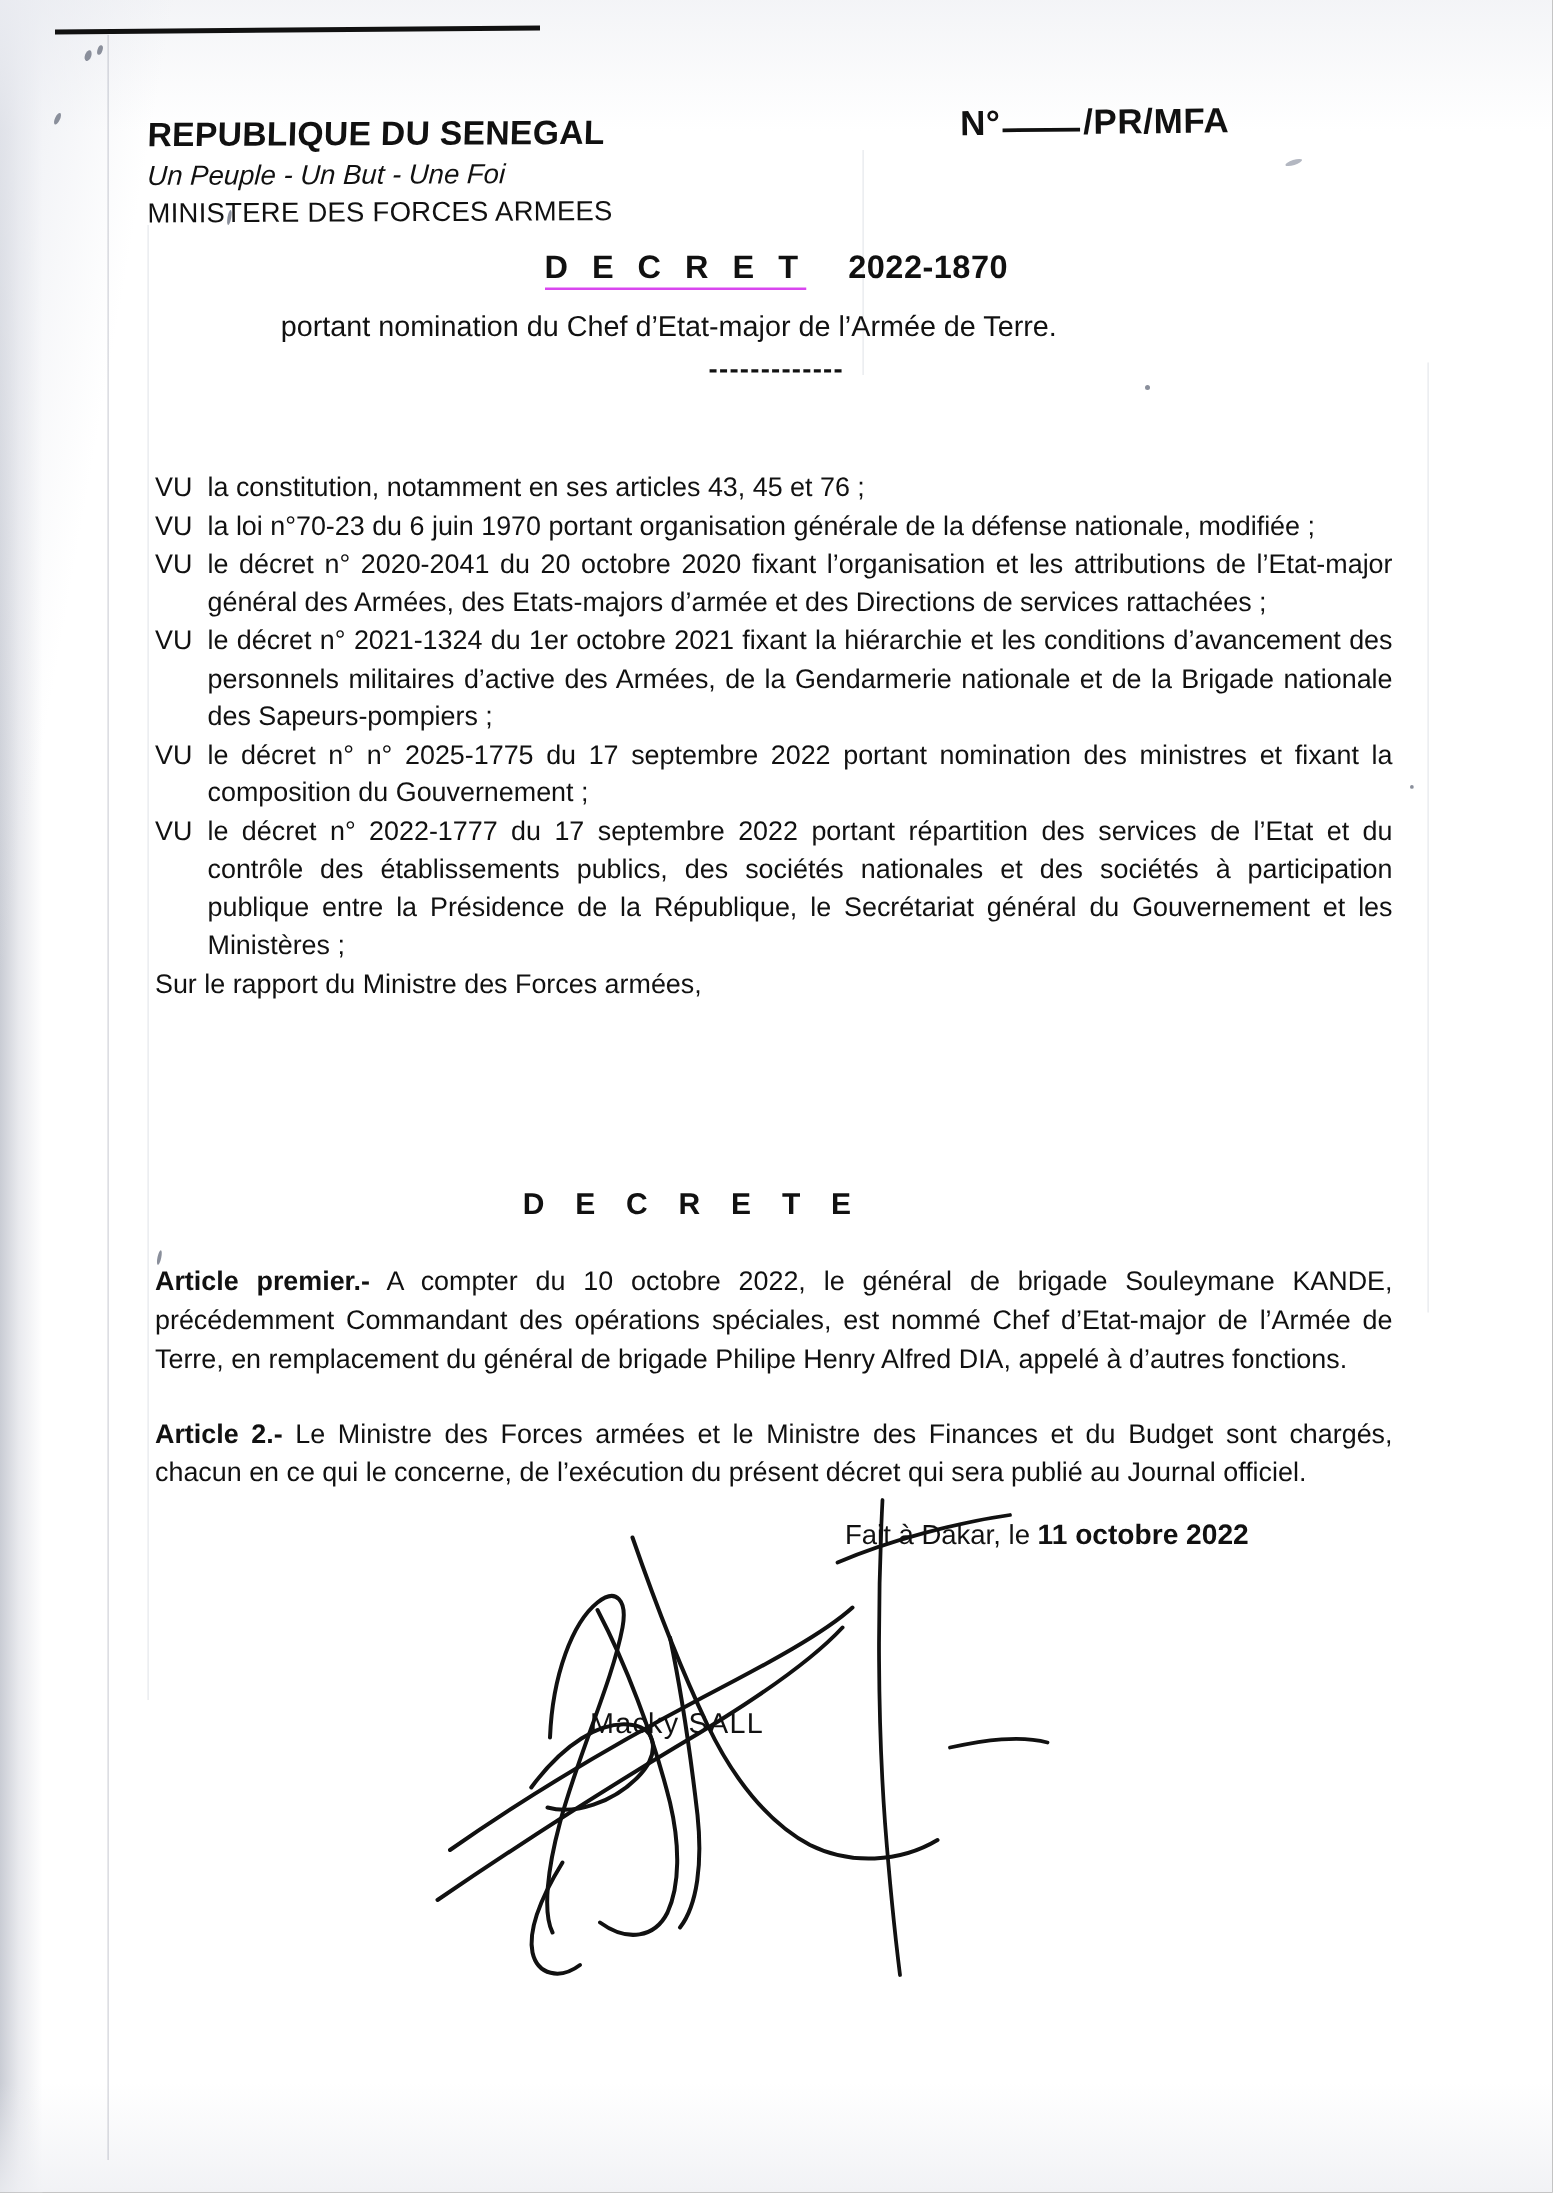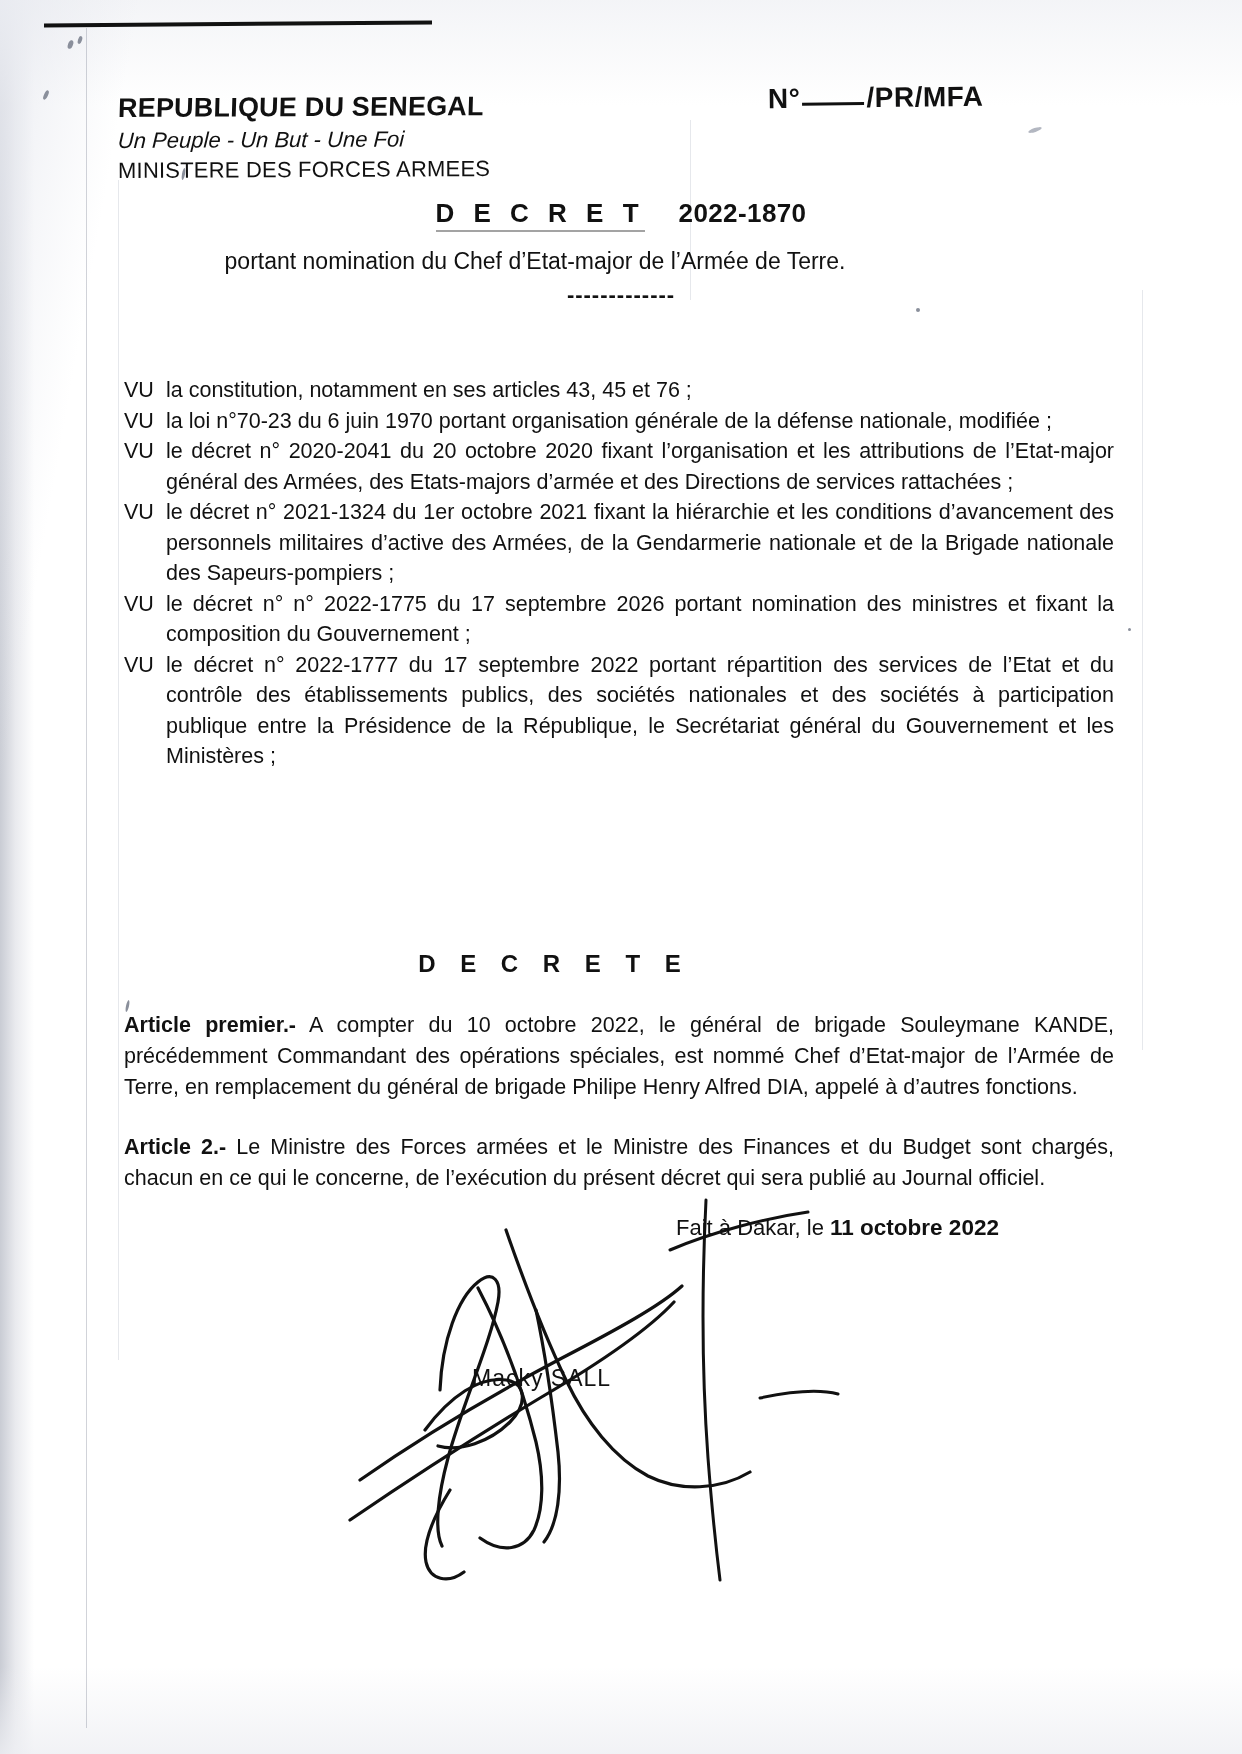--- a/index.html
+++ b/index.html
@@ -45,21 +45,21 @@
   .ministere{font-size:22px;margin-top:4px;letter-spacing:.2px;
        transform:rotate(-0.3deg);}
 
   .hdr-right{position:absolute;left:768px;top:82px;font-weight:bold;font-size:28px;
        letter-spacing:.5px;transform:rotate(-0.6deg);}
   .blankline{display:inline-block;border-bottom:3px solid #111;width:62px;
        vertical-align:2px;margin:0 2px;}
 
   .decret-line{position:absolute;left:0;top:198px;width:1242px;text-align:center;}
   .decret-word{font-weight:bold;font-size:26px;letter-spacing:6px;
-       border-bottom:2px solid #a3a3a3;padding-bottom:2px;}
+       border-bottom:2px solid #d946ef;padding-bottom:2px;}
   .decret-num{font-weight:bold;font-size:26px;margin-left:34px;letter-spacing:.4px;}
 
   .objet{position:absolute;left:0;top:248px;width:1070px;text-align:center;
        font-size:23px;}
   .dashes{position:absolute;left:0;top:282px;width:1242px;text-align:center;
        font-size:22px;letter-spacing:1px;color:#111;font-weight:bold;}
 
   .president{position:absolute;left:0;top:325px;width:1242px;text-align:center;
        font-weight:bold;font-size:23px;letter-spacing:.3px;}
 
@@ -130,22 +130,23 @@
 
     <div class="objet">portant nomination du Chef d’Etat-major de l’Armée de Terre.</div>
     <div class="dashes">-------------</div>
 
 
     <div class="visas">
       <div class="visa"><span class="lbl">VU</span><span>la constitution, notamment en ses articles 43, 45 et 76 ;</span></div>
       <div class="visa just"><span class="lbl">VU</span><span>la loi n°70-23 du 6 juin 1970 portant organisation générale de la défense nationale, modifiée ;</span></div>
       <div class="visa just"><span class="lbl">VU</span><span>le décret n° 2020-2041 du 20 octobre 2020 fixant l’organisation et les attributions de l’Etat-major général des Armées, des Etats-majors d’armée et des Directions de services rattachées ;</span></div>
       <div class="visa just"><span class="lbl">VU</span><span>le décret n° 2021-1324 du 1er octobre 2021 fixant la hiérarchie et les conditions d’avancement des personnels militaires d’active des Armées, de la Gendarmerie nationale et de la Brigade nationale des Sapeurs-pompiers ;</span></div>
-      <div class="visa just"><span class="lbl">VU</span><span>le décret n° n° 2022-1775 du 17 septembre 2026 portant nomination des ministres et fixant la composition du Gouvernement ;</span></div>
+      <div class="visa just"><span class="lbl">VU</span><span>le décret n° n° 2025-1775 du 17 septembre 2022 portant nomination des ministres et fixant la composition du Gouvernement ;</span></div>
       <div class="visa just"><span class="lbl">VU</span><span>le décret n° 2022-1777 du 17 septembre 2022 portant répartition des services de l’Etat et du contrôle des établissements publics, des sociétés nationales et des sociétés à participation publique entre la Présidence de la République, le Secrétariat général du Gouvernement et les Ministères ;</span></div>
+      <div class="visa" style="padding-left:0;">Sur le rapport du Ministre des Forces armées,</div>
     </div>
 
     <div class="decrete">D E C R E T E</div>
 
     <div class="art art1">
       <b>Article premier.-</b><span> A compter du 10 octobre 2022, le général de brigade Souleymane KANDE, précédemment Commandant des opérations spéciales, est nommé Chef d’Etat-major de l’Armée de Terre, en remplacement du général de brigade Philipe Henry Alfred DIA, appelé à d’autres fonctions.</span>
     </div>
 
     <div class="art art2">
       <b>Article 2.-</b><span> Le Ministre des Forces armées et le Ministre des Finances et du Budget sont chargés, chacun en ce qui le concerne, de l’exécution du présent décret qui sera publié au Journal officiel.</span>

